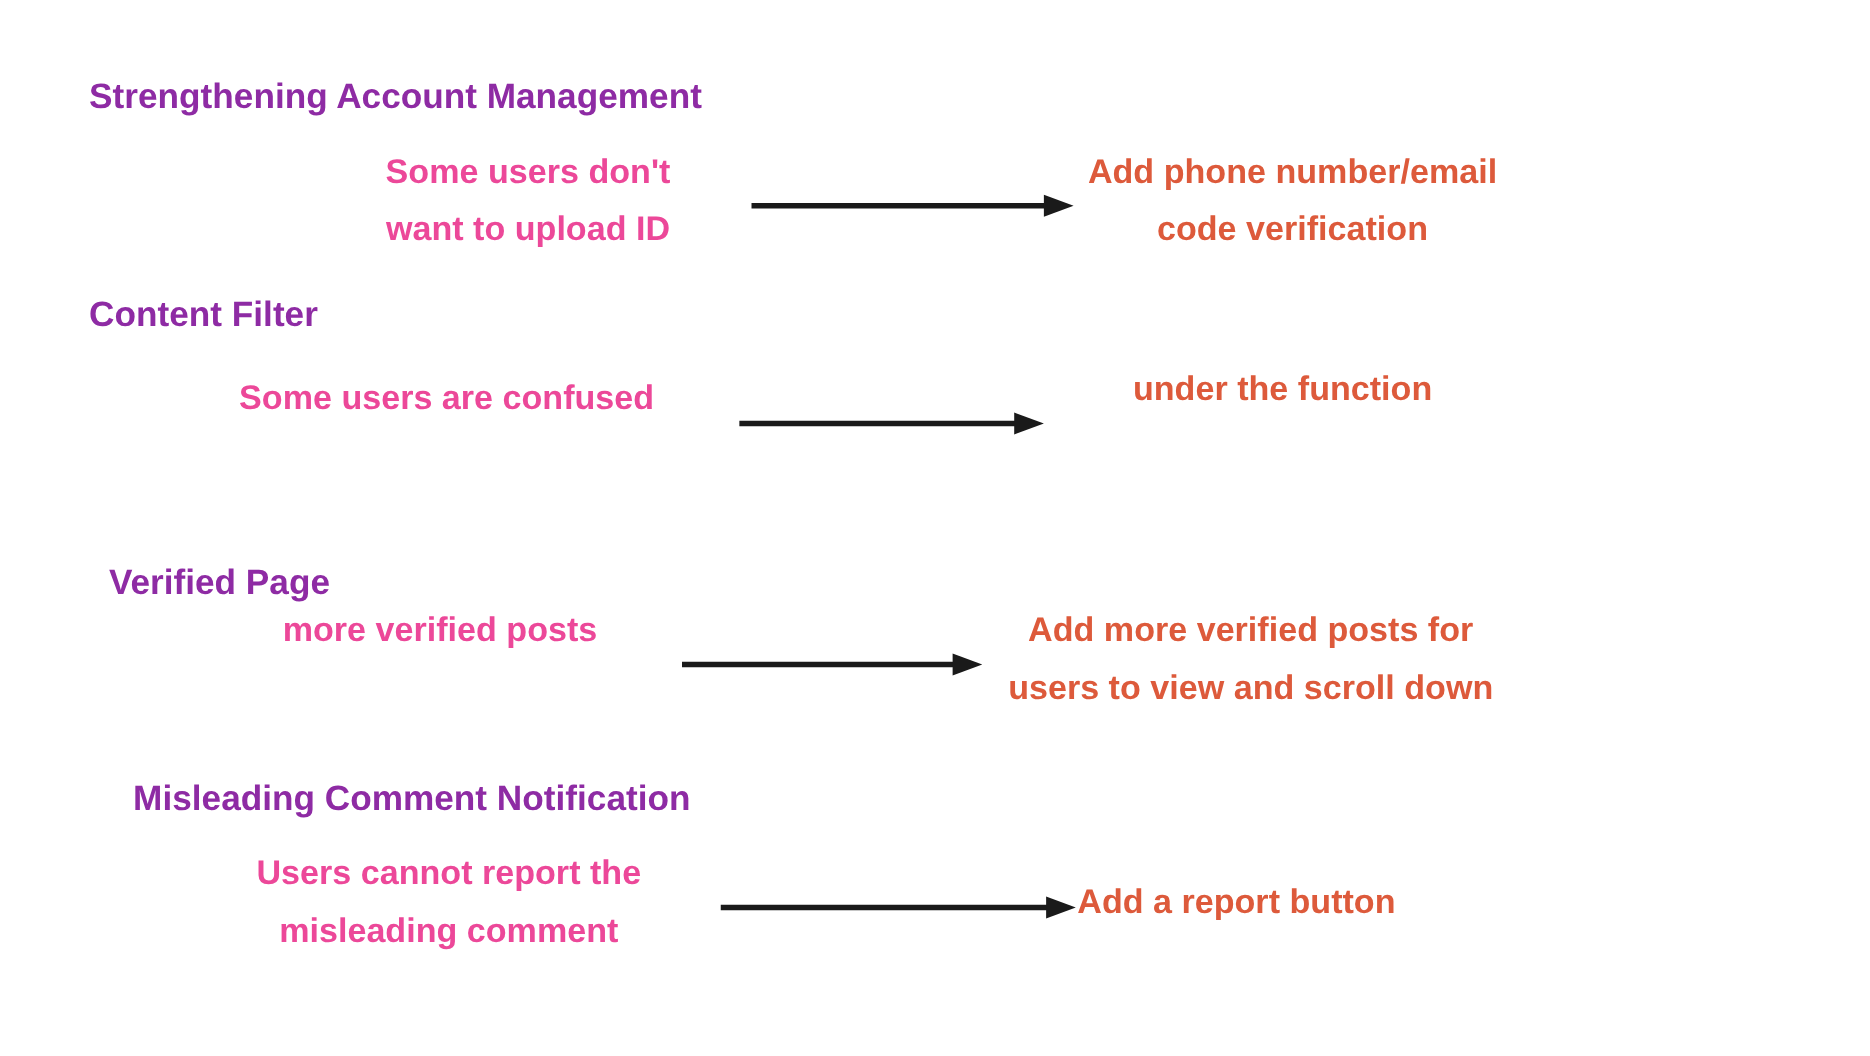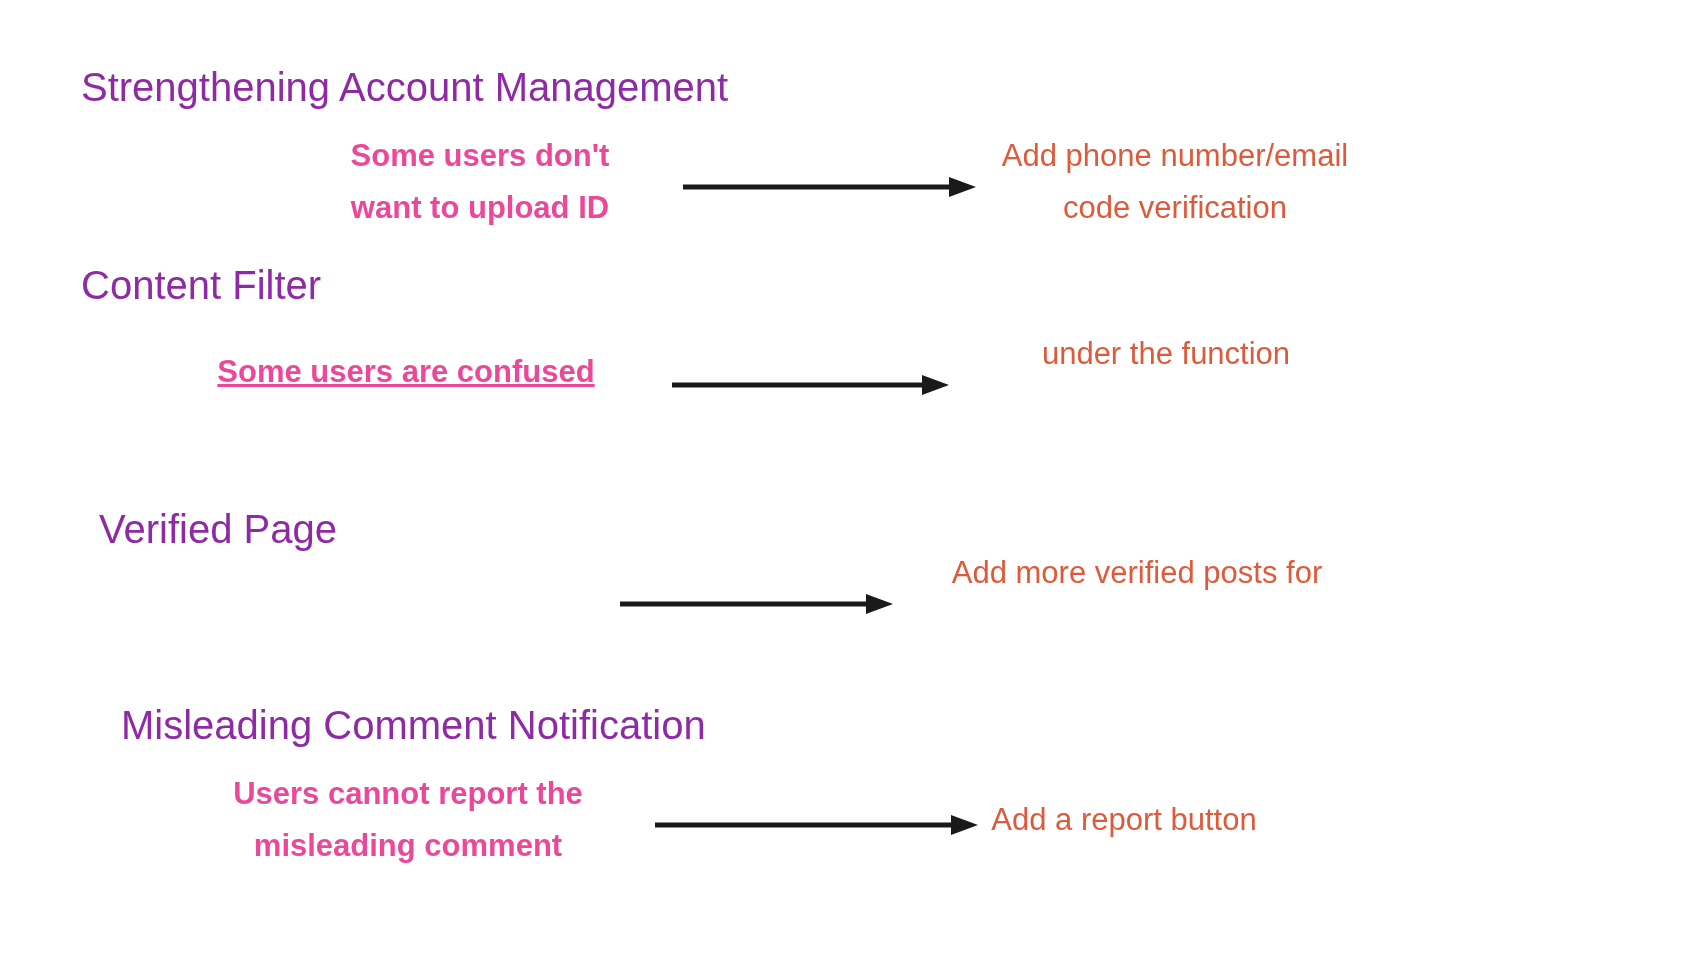--- a/index.html
+++ b/index.html
@@ -10,59 +10,59 @@
   #canvas {
     position: relative;
     width: 1700px;
     height: 960px;
     background: #ffffff;
     overflow: hidden;
     font-family: "Liberation Sans", "DejaVu Sans", sans-serif;
   }
   .heading {
     position: absolute;
-    font-size: 40px;
-    font-weight: 400;
+    font-size: 32px;
+    font-weight: 700;
     line-height: 38px;
     color: #8E2BA4;
     white-space: nowrap;
   }
   .problem {
     position: absolute;
     width: 540px;
     font-size: 31px;
     font-weight: 700;
     line-height: 52px;
     color: #ec4899;
     text-align: center;
   }
   .solution {
     position: absolute;
     width: 560px;
     font-size: 31px;
-    font-weight: 400;
+    font-weight: 700;
     line-height: 52px;
     color: #DD5A3B;
     text-align: center;
   }
   .arrow {
     position: absolute;
     height: 32px;
   }
   .arrow svg { display: block; }
 
   
   #h1 { left: 81px;  top: 68px;  }
   #p1 { left: 210px; top: 130px; }
   #a1 { left: 683px; top: 171px; width: 294px; }
   #o1 { left: 895px; top: 130px; }
 
   
   #h2 { left: 81px;  top: 266px; }
-  #p2 { left: 136px; top: 346px; text-decoration: underline; }
+  #p2 { left: 136px; top: 336px; }
   #a2 { left: 672px; top: 369px; width: 278px; }
   #o2 { left: 886px; top: 328px; }
 
   
   #h3 { left: 86px;  top: 510px; margin-left: 13px; }
   #p3 { left: 130px; top: 547px; }
   #a3 { left: 620px; top: 588px; width: 274px; }
   #o3 { left: 857px; top: 547px; }
 
   
@@ -106,29 +106,31 @@
       </svg>
     </div>
     <div id="o2" class="solution">
       <div>under the function</div>
     </div>
   </div>
 
   <div class="section">
     <div id="h3" class="heading">Verified Page</div>
     <div id="p3" class="problem">
+      <div>more verified posts</div>
     </div>
     <div id="a3" class="arrow">
       <svg width="274" height="32" viewBox="0 0 274 32" xmlns="http://www.w3.org/2000/svg">
         <line x1="0" y1="16" x2="250" y2="16" stroke="#1A1A1A" stroke-width="5"></line>
         <polygon points="246,6 273,16 246,26" fill="#1A1A1A"></polygon>
       </svg>
     </div>
     <div id="o3" class="solution">
       <div>Add more verified posts for</div>
+      <div>users to view and scroll down</div>
     </div>
   </div>
 
   <div class="section">
     <div id="h4" class="heading">Misleading Comment Notification</div>
     <div id="p4" class="problem">
       <div>Users cannot report the</div>
       <div>misleading comment</div>
     </div>
     <div id="a4" class="arrow">

